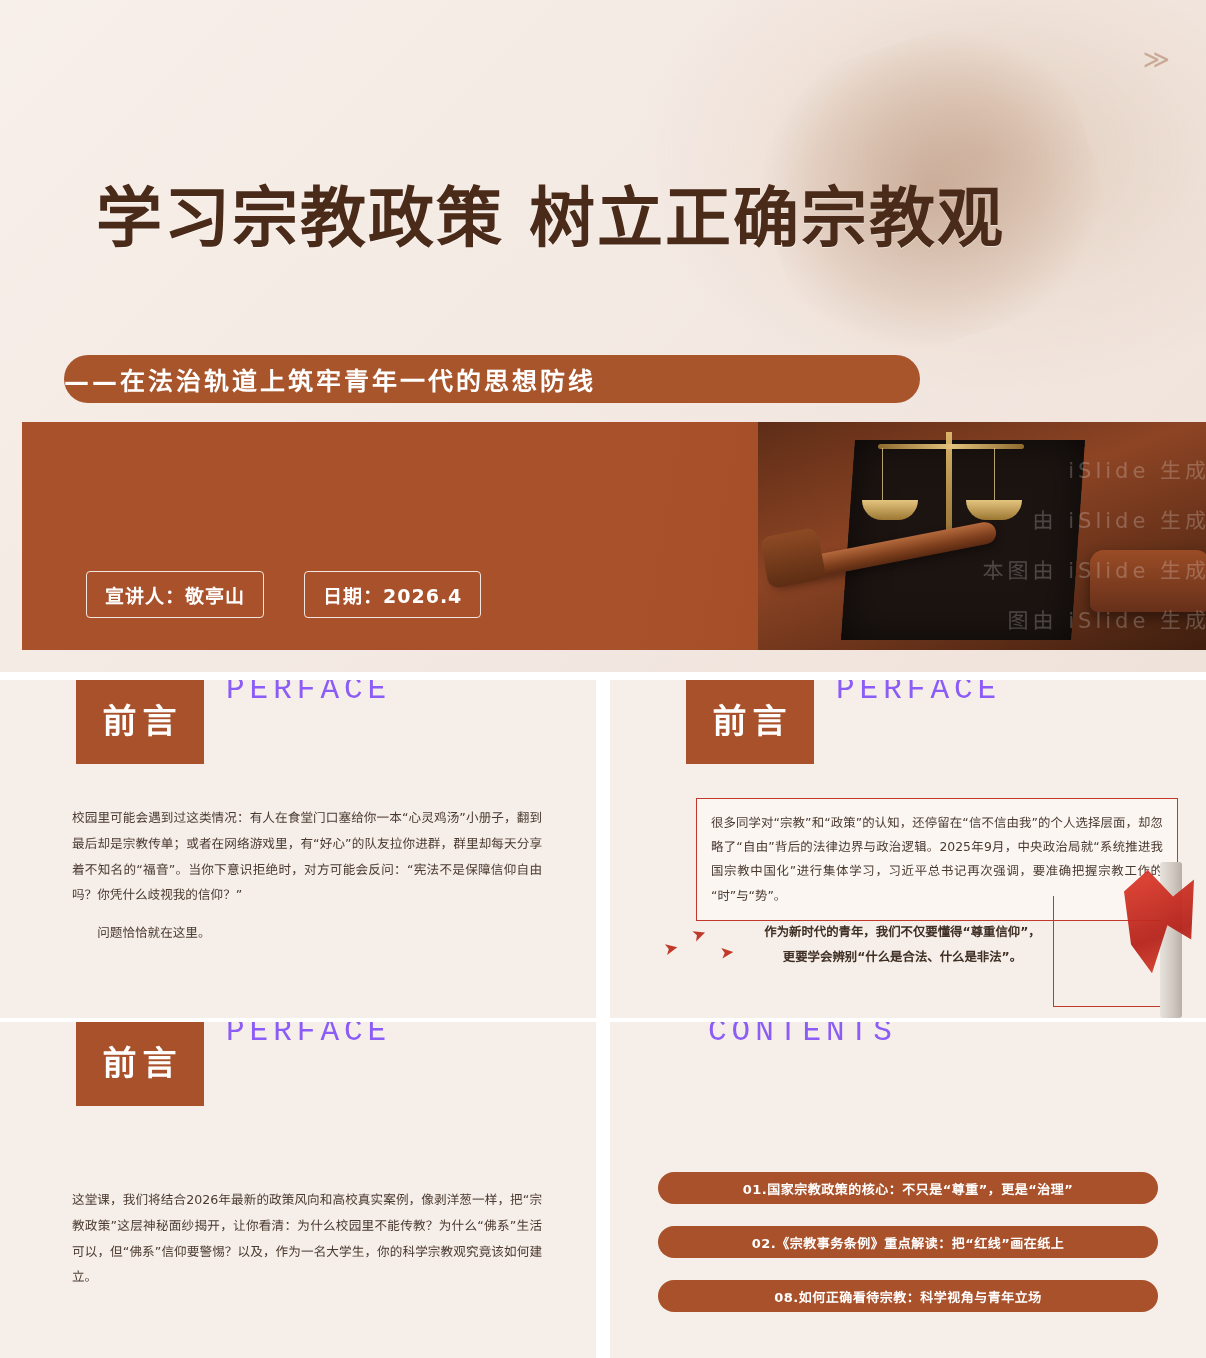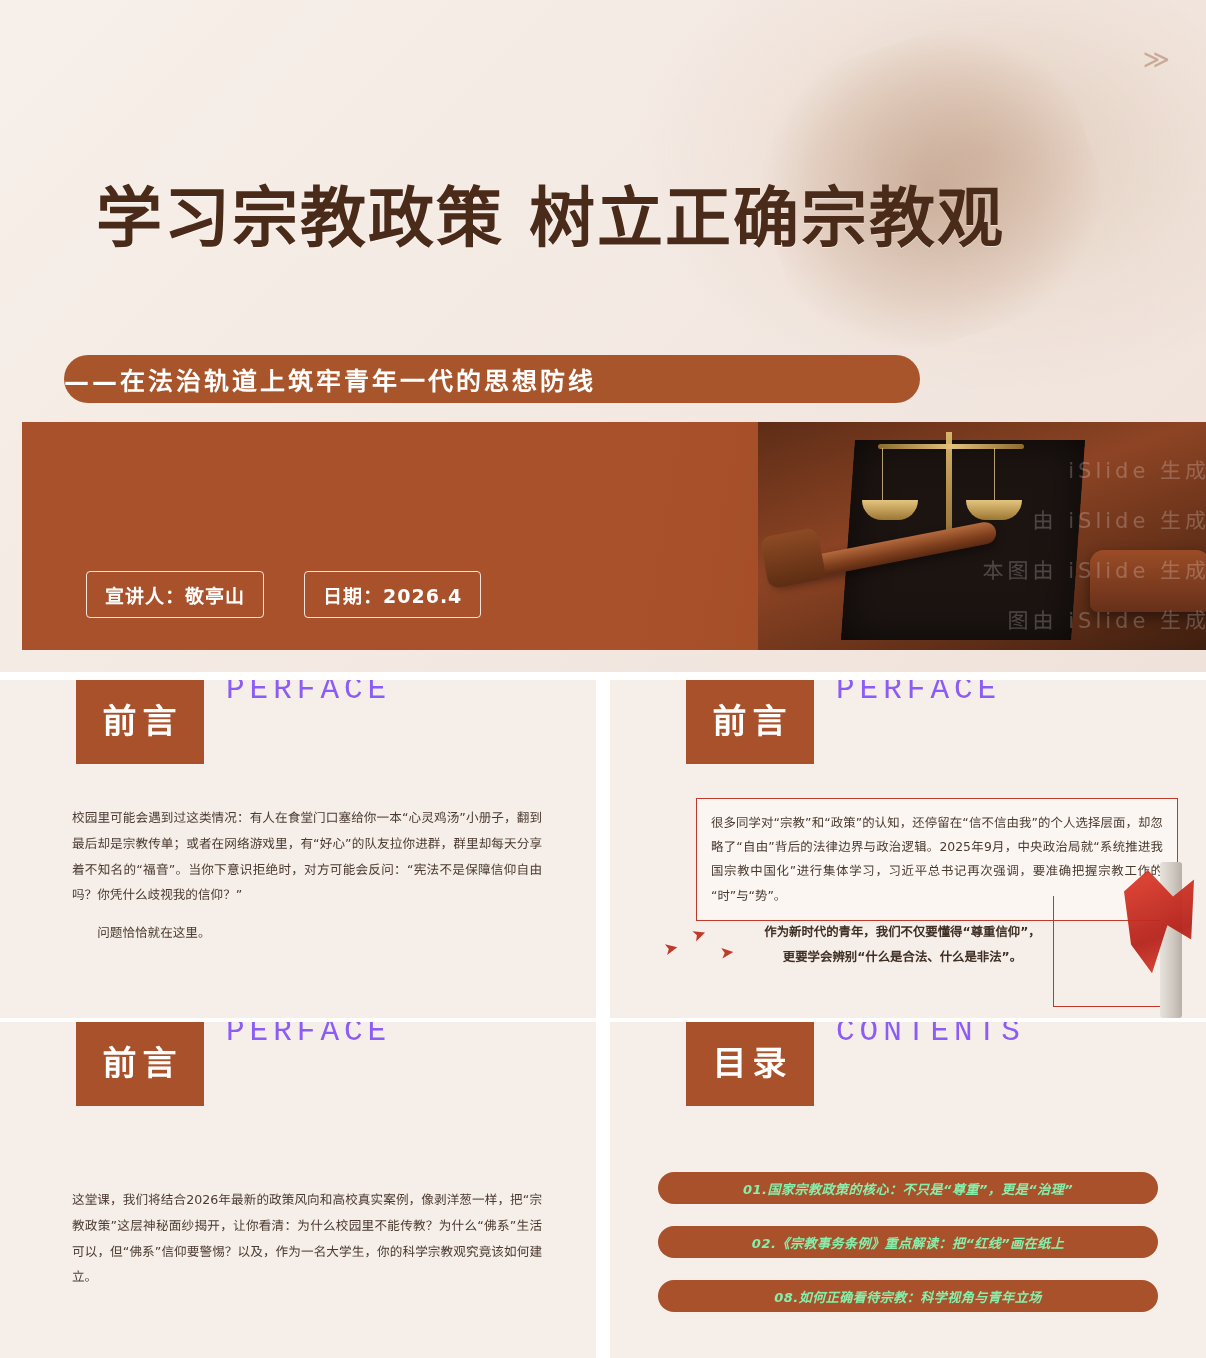--- a/index.html
+++ b/index.html
@@ -364,27 +364,26 @@
     width: 500px;
   }
   .toc-item {
     height: 32px;
     margin-bottom: 22px;
     border-radius: 16px;
     background: #a9512a;
     display: flex;
     align-items: center;
     justify-content: center;
-    color: #86efac;
+    color: #ffffff;
     font-size: 13px;
     font-weight: bold;
     letter-spacing: 0.5px;
     font-family: "DejaVu Sans", "Liberation Sans", sans-serif;
     white-space: nowrap;
-    font-style: italic;
   }
 
   .gutter-v {
     position: absolute;
     left: 596px;
     top: 672px;
     width: 14px;
     height: 686px;
     background: #ffffff;
   }
@@ -495,23 +494,20 @@
         <span>前言</span>
       </div>
       <div class="sec-en">PERFACE</div>
     </div>
 
     <div class="body-text" style="left:72px; top:165px; width:470px;">这堂课，我们将结合2026年最新的政策风向和高校真实案例，像剥洋葱一样，把“宗教政策”这层神秘面纱揭开，让你看清：为什么校园里不能传教？为什么“佛系”生活可以，但“佛系”信仰要警惕？以及，作为一名大学生，你的科学宗教观究竟该如何建立。</div>
   </div>
 
   <div class="slide s5">
     <div class="sec-head">
-      <div class="sec-badge">
-        <span>目录</span>
-      </div>
       <div class="sec-en">CONTENTS</div>
     </div>
 
     <div class="toc">
       <div class="toc-item">01.国家宗教政策的核心：不只是“尊重”，更是“治理”</div>
       <div class="toc-item">02.《宗教事务条例》重点解读：把“红线”画在纸上</div>
       <div class="toc-item">08.如何正确看待宗教：科学视角与青年立场</div>
     </div>
   </div>
 

